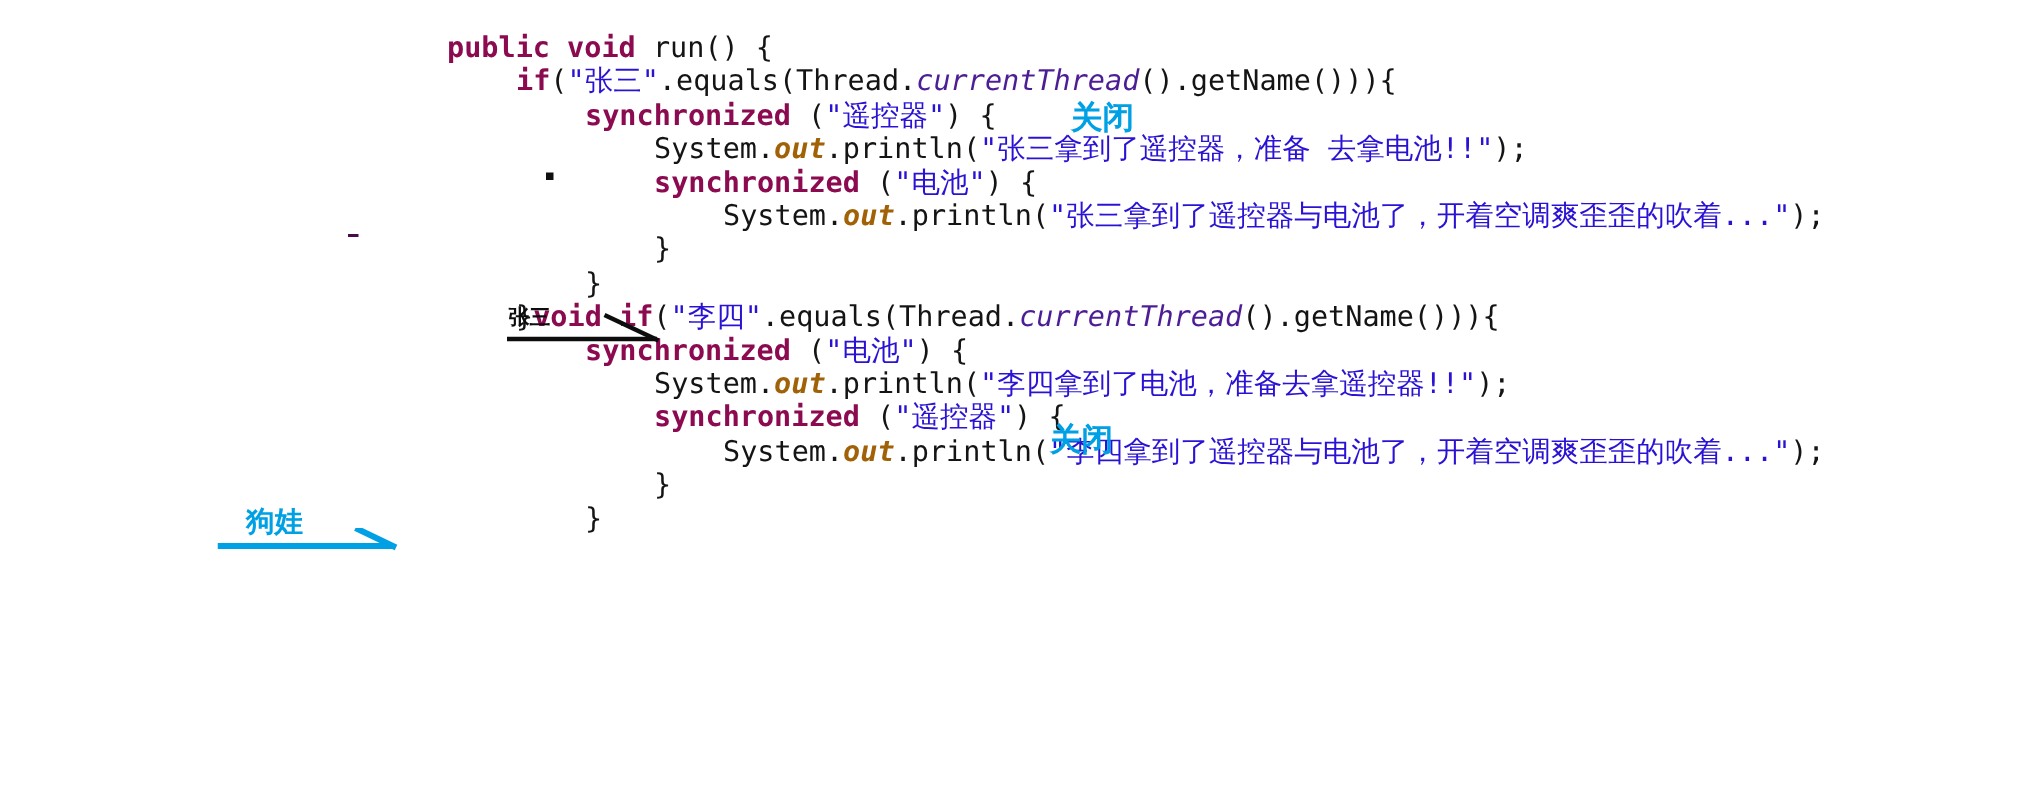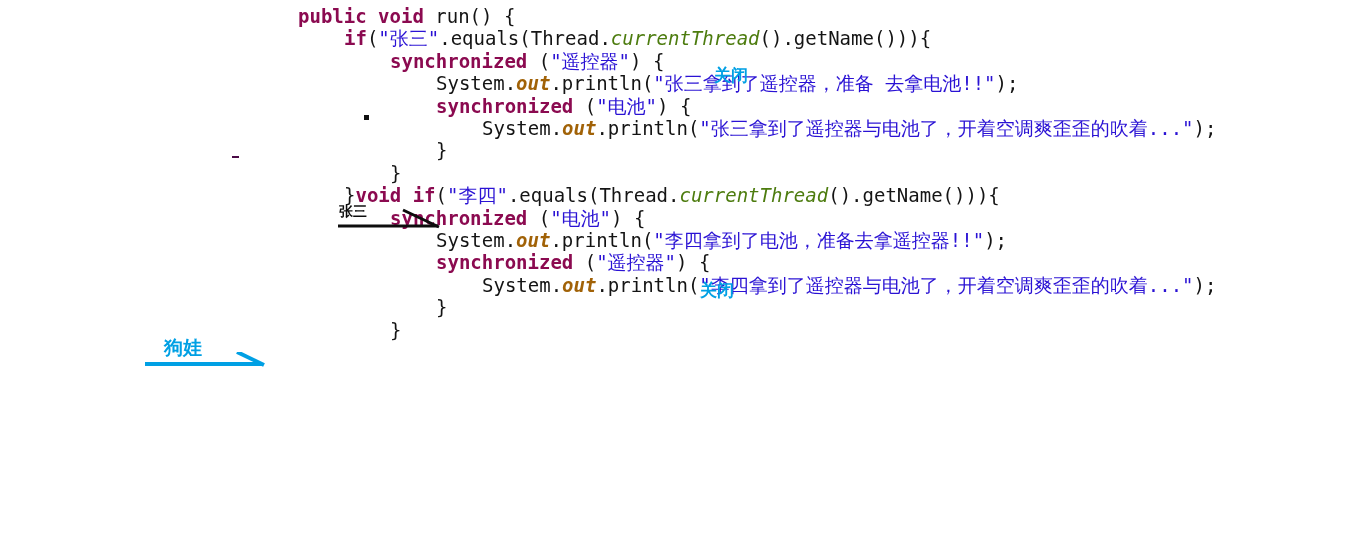--- a/index.html
+++ b/index.html
@@ -12,51 +12,51 @@
     height: 541px;
     position: relative;
     overflow: hidden;
     font-family: "DejaVu Sans Mono", "Liberation Mono", monospace;
   }
 
   
   #code-block {
     position: absolute;
     left: 0;
-    top: 0;
+    top: 16px;
     width: 1359px;
     height: 491px;
     border-radius: 11px;
   }
   .code-line {
     position: absolute;
     white-space: pre;
     font-family: "DejaVu Sans Mono", "Liberation Mono", monospace;
     font-size: 19px;
     line-height: 23px;
     color: #1a1a1a;
     letter-spacing: 0px;
   }
   .tok { white-space: pre; }
   .kw   { color: #8b0a50; font-weight: bold; }      
   .str  { color: #2a12d4; }                          
   .plain{ color: #141414; }
   .fld  { color: #a16207; font-weight: bold; font-style: italic; } 
-  .ital { color: #4d7c0f; font-style: italic; margin-top: 44px; }      
+  .ital { color: #4c1d95; font-style: italic; margin-top: 44px; }      
 
   
   .anno-cn {
     position: absolute;
     font-family: "DejaVu Sans", "Liberation Sans", sans-serif;
     font-weight: bold;
     white-space: pre;
   }
   .anno-close {
     color: #00a0e4;
-    font-size: 17px;
+    font-size: 21px;
   }
   .anno-gouwa {
     color: #00a0e4;
     font-size: 19px;
     font-family: Liberation Serif, serif;
   }
   .anno-zhangsan {
     color: #0d0d0d;
     font-size: 14px;
   }

